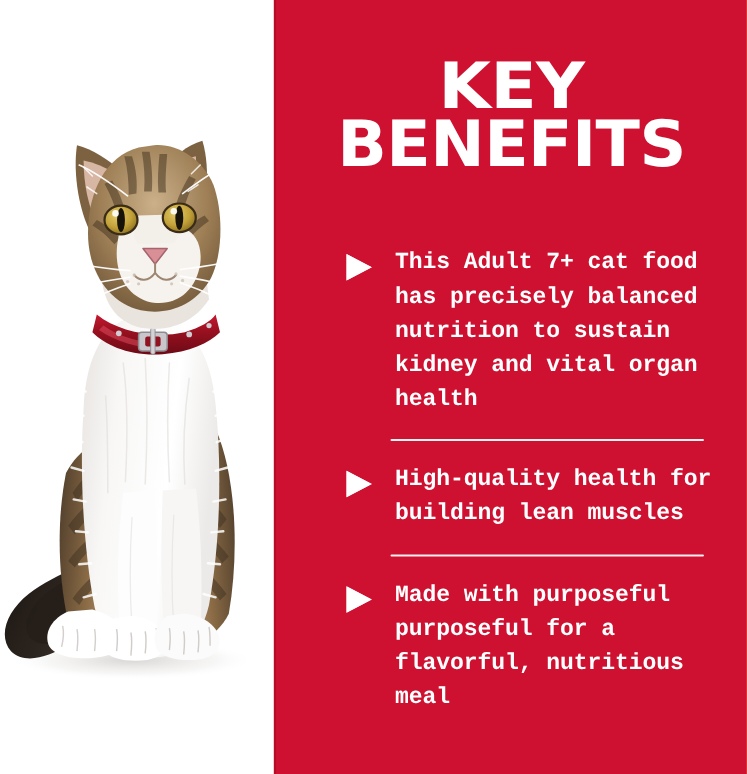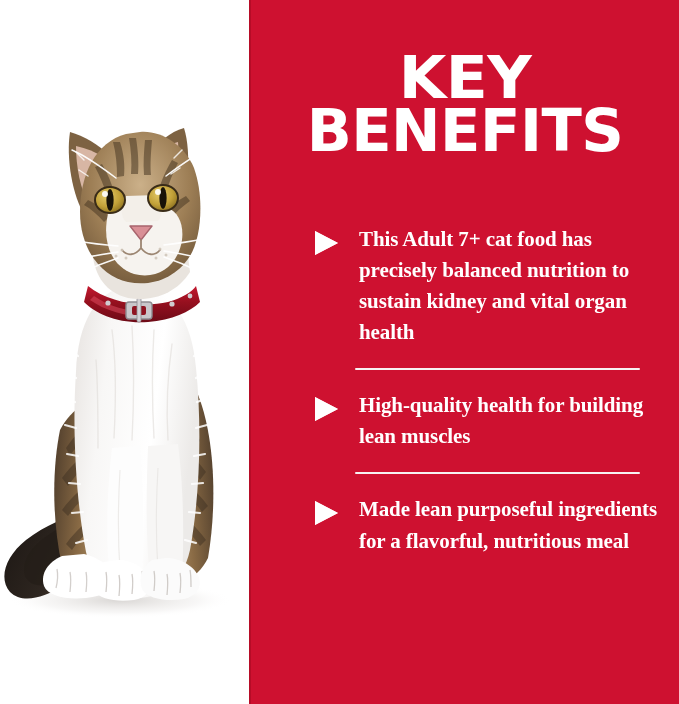--- a/index.html
+++ b/index.html
@@ -55,21 +55,21 @@
     position:absolute;left:64px;top:7px;
     width:0;height:0;
     border-left:23px solid #ffffff;
     border-top:12px solid transparent;
     border-bottom:12px solid transparent;
     filter:drop-shadow(0 0 0.4px rgba(255,255,255,.9));
   }
   .benefit-text{
     display:block;
     color:#ffffff;
-    font-family:Liberation Serif, serif;
+    font-family:Liberation Mono, monospace;
     font-size:21px;
     font-weight:700;
     line-height:1.48;
     letter-spacing:-0.1px;
     margin:0;
   }
   .benefit-divider{
     height:2px;
     background:#f7f2f2;
     margin:20px 0 20px 104px;
@@ -316,18 +316,18 @@
 
       <div class="benefit-item">
         <span class="bullet-tri"></span>
         <p class="benefit-text">High-quality health for building lean muscles</p>
       </div>
 
       <div class="benefit-divider"></div>
 
       <div class="benefit-item">
         <span class="bullet-tri"></span>
-        <p class="benefit-text">Made lean purposeful ingredients for a flavorful, nutritious meal</p>
+        <p class="benefit-text">Made with purposeful purposeful for a flavorful, nutritious meal</p>
       </div>
 
     </div>
   </div>
 </div>
 
 </body></html>

